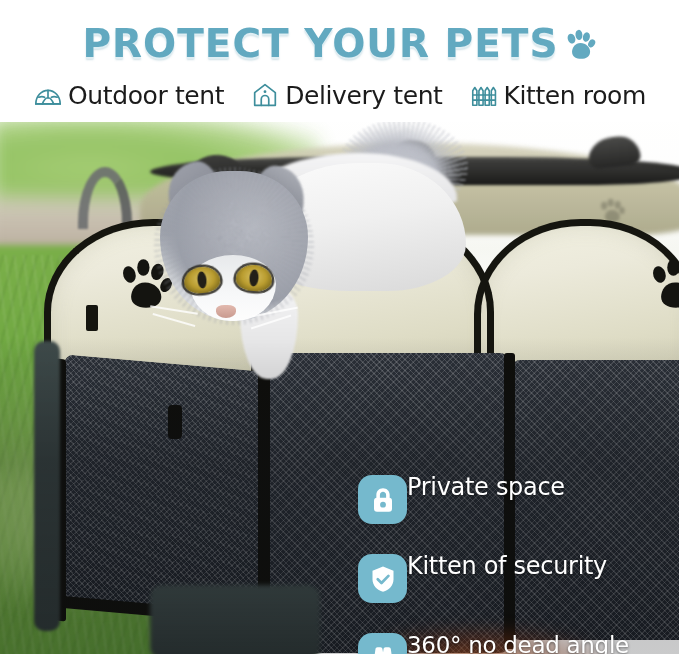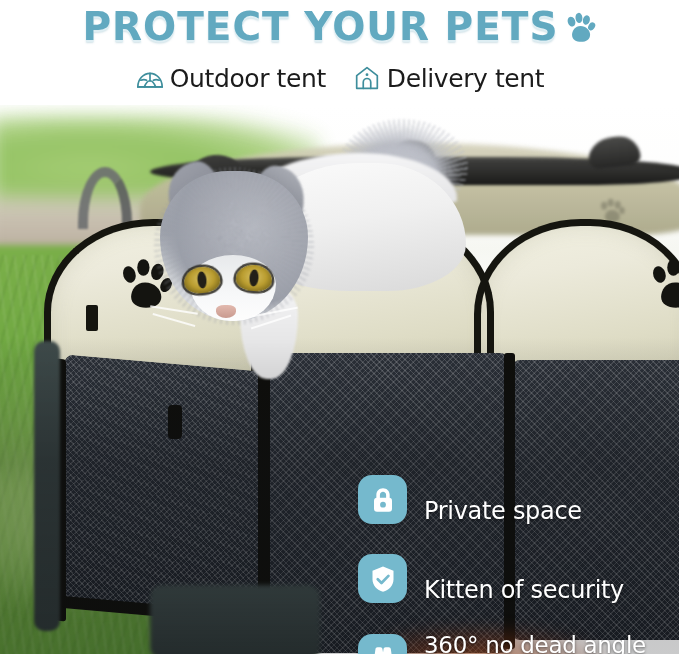--- a/index.html
+++ b/index.html
@@ -5,21 +5,21 @@
   * { margin:0; padding:0; box-sizing:border-box; }
   html,body {
     width:679px; height:654px;
     background:#ffffff;
     font-family:"Liberation Sans", sans-serif;
     overflow:hidden;
   }
   .page { position:relative; width:679px; height:654px; background:#fff; overflow:hidden; }
 
   
-  .header { position:absolute; top:0; left:0; width:679px; height:105px; background:#fff; z-index:30; }
+  .header { position:absolute; top:17px; left:0; width:679px; height:105px; background:#fff; z-index:30; }
 
   .title-row {
     position:absolute; top:2px; left:0; width:679px; height:48px;
     display:flex; align-items:center; justify-content:center; gap:6px;
   }
   .title-text {
     font-family:"DejaVu Sans", sans-serif;
     font-size:39px; font-weight:bold; letter-spacing:1px;
     color:#62A9C0;
     -webkit-text-stroke:3px #ffffff;
@@ -248,21 +248,21 @@
     pointer-events:none;
   }
   .warm-glow {
     position:absolute; left:380px; top:520px; width:230px; height:86px;
     background:radial-gradient(ellipse at 42% 52%, rgba(186,84,28,.62) 0%, rgba(120,48,18,.35) 48%, rgba(0,0,0,0) 78%);
     filter:blur(6px);
   }
 
   
   .features { position:absolute; left:358px; top:370px; width:321px; z-index:20; }
-  .feature { display:flex; align-items:flex-end; gap:17px; margin-bottom:30px; }
+  .feature { display:flex; align-items:flex-start; gap:0; margin-bottom:30px; }
   .feature:last-child { margin-bottom:0; }
   .fbadge {
     width:49px; height:49px; flex:none;
     background:#75b9cd; border-radius:14px;
     display:flex; align-items:center; justify-content:center;
     box-shadow:0 1px 3px rgba(0,0,0,.28);
   }
   .fbadge svg { width:30px; height:30px; display:block; }
   .flabel {
     font-family:"DejaVu Sans", sans-serif;
@@ -312,20 +312,32 @@
         <svg class="sub-icon" viewBox="0 0 32 32">
           <g fill="none" stroke="#3e8e9c" stroke-width="1.8" stroke-linecap="round" stroke-linejoin="round">
             <path d="M5 13.5 16 5l11 8.5V27H5z"></path>
             <path d="M12 27v-6.5a4 4 0 0 1 8 0V27"></path>
             <circle cx="16" cy="12.4" r="1.5" fill="#3e8e9c" stroke="none"></circle>
           </g>
         </svg>
         <span class="sub-label">Delivery tent</span>
       </div>
 
+      <div class="sub-item">
+        <svg class="sub-icon" viewBox="0 0 32 32">
+          <g fill="none" stroke="#3e8e9c" stroke-width="1.7" stroke-linecap="round" stroke-linejoin="round">
+            <path d="M4 11.5 6.2 8l2.2 3.5V27H4z"></path>
+            <path d="M10.6 11.5 12.8 8l2.2 3.5V27h-4.4z"></path>
+            <path d="M17.2 11.5 19.4 8l2.2 3.5V27h-4.4z"></path>
+            <path d="M23.8 11.5 26 8l2.2 3.5V27h-4.4z"></path>
+            <path d="M4 16h24M4 21.5h24"></path>
+          </g>
+        </svg>
+        <span class="sub-label">Kitten room</span>
+      </div>
 
     </div>
   </div>
 
   <div class="photo">
 
     <div class="bg-sky"></div>
     <div class="bg-grass-top"></div>
     <div class="bg-path"></div>
     <div class="bg-grass-main"></div>

